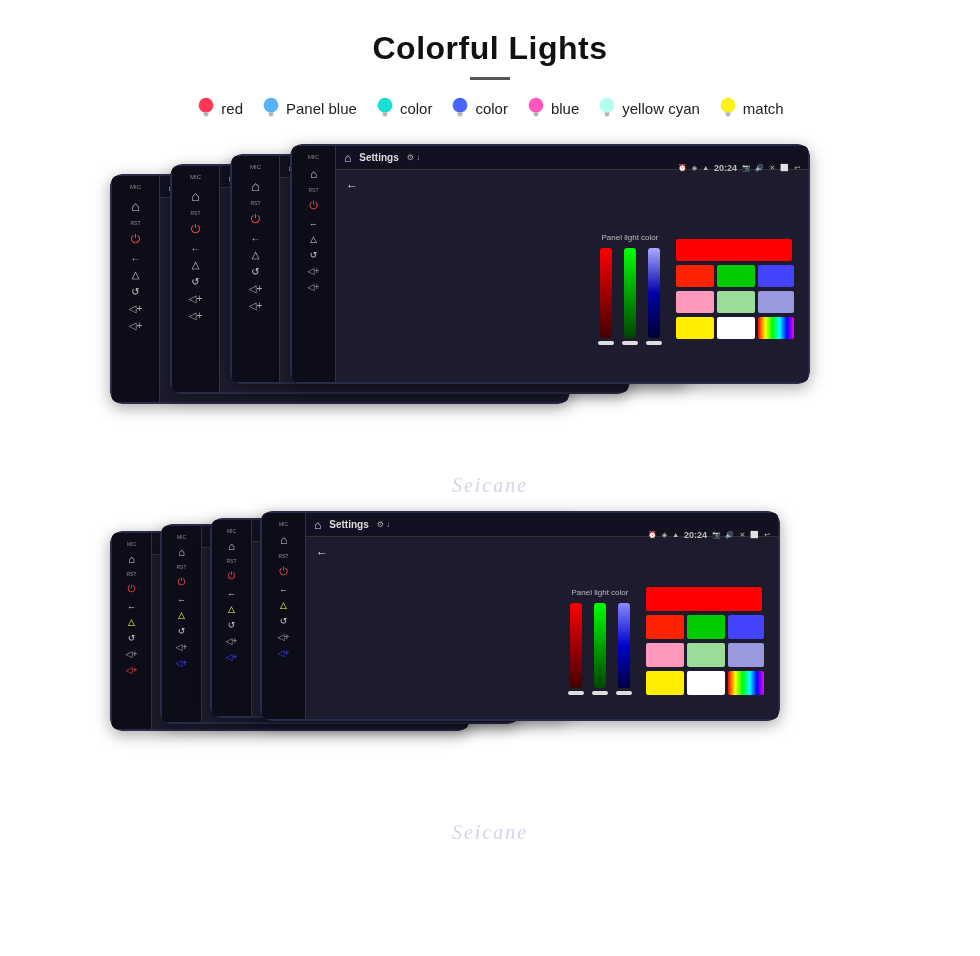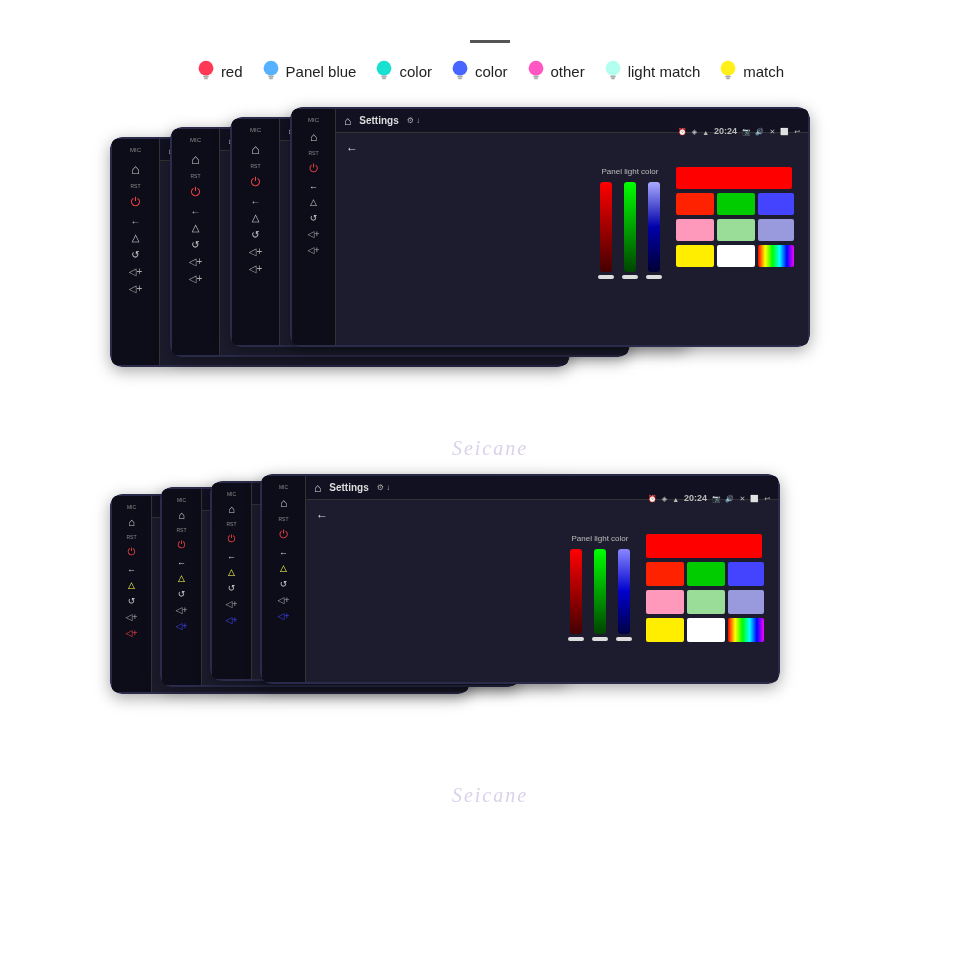--- a/index.html
+++ b/index.html
@@ -137,37 +137,37 @@
     }
 
     .top-bar-left {
       display: flex;
       align-items: center;
       gap: 6px;
     }
 
     .top-bar-right {
       display: flex;
-      align-items: flex-end;
+      align-items: center;
       gap: 4px;
       font-size: 6px;
       color: #bbb;
       margin-top: 20px;
     }
 
     .settings-title {
       font-size: 9px;
       color: #ddd;
       font-weight: bold;
     }
 
     .screen-body {
       flex: 1;
       display: flex;
-      align-items: flex-start;
+      align-items: center;
       justify-content: flex-end;
       padding: 10px;
       gap: 10px;
       background: #1c1c2e;
     }
 
     
     .small-screen-body {
       flex: 1;
       background: #1c1c2e;
@@ -184,20 +184,21 @@
       margin: 4px 0 14px;
     }
 
   </style>
 </head>
 <body>
 
 <div class="page-container">
 
   <div class="title-section">
+    <h1 class="main-title">Colorful Lights</h1>
     <div class="title-divider"></div>
   </div>
 
   <div class="color-indicators">
 
     <div class="color-item">
       <svg class="bulb-icon" viewBox="0 0 20 26">
         <circle cx="10" cy="10" r="8" fill="#ff2244" opacity="0.9"></circle>
         <rect x="7" y="18" width="6" height="2" fill="#aaa" rx="1"></rect>
         <rect x="8" y="20" width="4" height="2" fill="#aaa" rx="1"></rect>
@@ -231,30 +232,30 @@
       </svg>
       <span>color</span>
     </div>
 
     <div class="color-item">
       <svg class="bulb-icon" viewBox="0 0 20 26">
         <circle cx="10" cy="10" r="8" fill="#ff44bb" opacity="0.9"></circle>
         <rect x="7" y="18" width="6" height="2" fill="#aaa" rx="1"></rect>
         <rect x="8" y="20" width="4" height="2" fill="#aaa" rx="1"></rect>
       </svg>
-      <span>other</span>
+      <span>blue</span>
     </div>
 
     <div class="color-item">
       <svg class="bulb-icon" viewBox="0 0 20 26">
         <circle cx="10" cy="10" r="8" fill="#aaffee" opacity="0.9"></circle>
         <rect x="7" y="18" width="6" height="2" fill="#aaa" rx="1"></rect>
         <rect x="8" y="20" width="4" height="2" fill="#aaa" rx="1"></rect>
       </svg>
-      <span>light match</span>
+      <span>yellow cyan</span>
     </div>
 
     <div class="color-item">
       <svg class="bulb-icon" viewBox="0 0 20 26">
         <circle cx="10" cy="10" r="8" fill="#ffee00" opacity="0.9"></circle>
         <rect x="7" y="18" width="6" height="2" fill="#aaa" rx="1"></rect>
         <rect x="8" y="20" width="4" height="2" fill="#aaa" rx="1"></rect>
       </svg>
       <span>match</span>
     </div>

